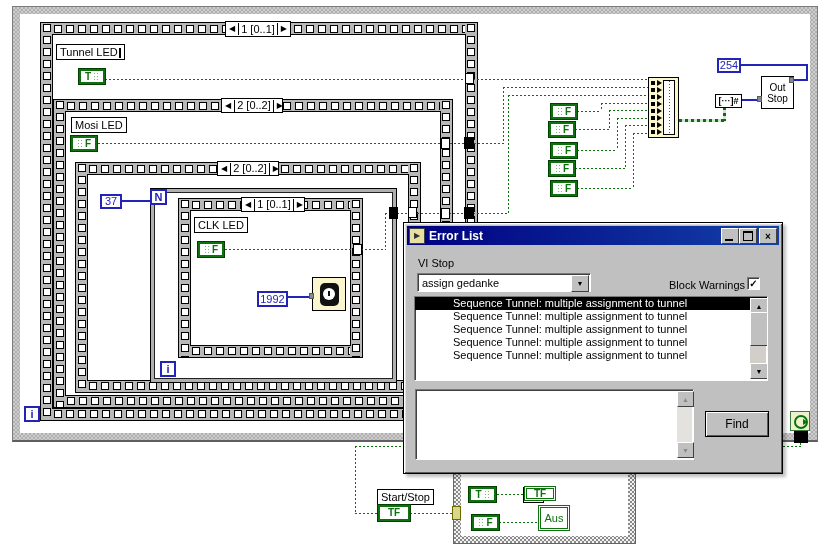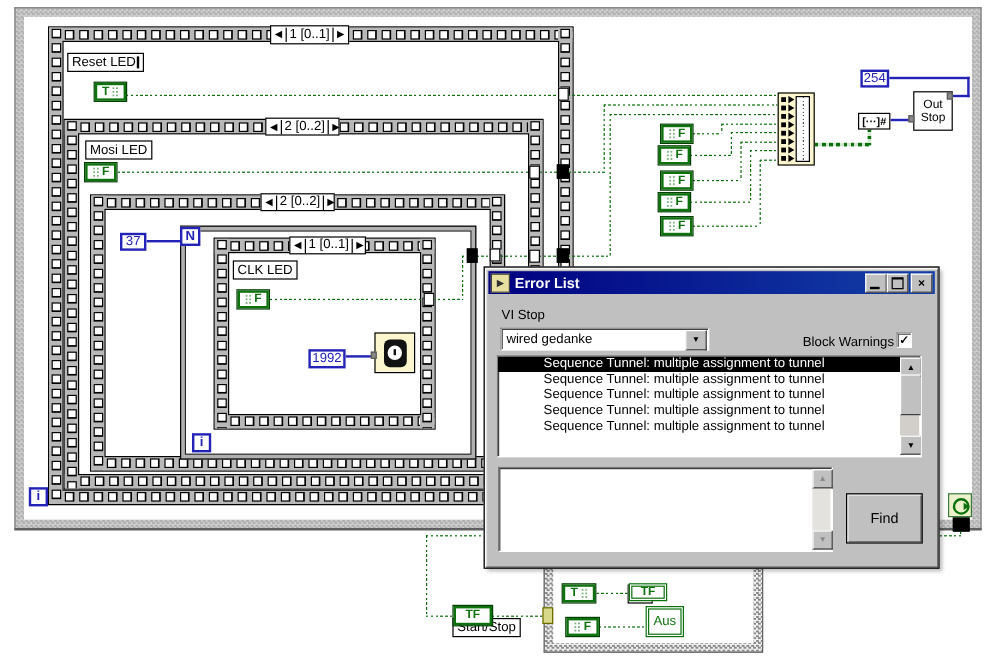--- a/index.html
+++ b/index.html
@@ -103,21 +103,21 @@
              border-color:#fff #404040 #404040 #fff;display:flex;align-items:center;justify-content:center;font-size:7px;}
   .lrow{height:13px;line-height:13px;white-space:nowrap;overflow:hidden;padding-left:6px;}
   .lrow.ind{padding-left:38px;}
   .lrow.sel{background:#000;color:#fff;}
   .sbar{position:absolute;right:1px;top:1px;bottom:1px;width:16px;background:#d2cfca;}
   .sbtn{position:absolute;left:0;width:16px;height:14px;background:#c0c0c0;border:1px solid;border-color:#fff #404040 #404040 #fff;
         display:flex;align-items:center;justify-content:center;font-size:7px;}
   .sthumb{position:absolute;left:0;width:16px;background:#c0c0c0;border:1px solid;border-color:#fff #404040 #404040 #fff;}
   .dscroll{position:absolute;right:1px;top:1px;bottom:1px;width:15px;background:#e4e2de;}
   .dscroll .sbtn{width:15px;color:#8a8a8a;}
-  #findbtn{left:301px;top:188px;width:64px;height:42px;display:flex;align-items:center;justify-content:center;font-size:12px;}
+  #findbtn{left:301px;top:188px;width:64px;height:26px;display:flex;align-items:center;justify-content:center;font-size:12px;}
   .cbx{width:13px;height:13px;background:#fff;border:1px solid;border-color:#7a7a7a #fff #fff #7a7a7a;
        box-shadow:inset 1px 1px 0 #404040;display:flex;align-items:center;justify-content:center;
        font-size:10px;font-weight:bold;}
 </style>
 </head>
 <body>
 
 <div id="screen">
 
   <div class="abs wloopA" style="left:12px;top:6px;width:806px;height:436px;">
@@ -226,21 +226,21 @@
   <div class="abs tun tunw" style="left:441px;top:138px;width:9px;height:11px;"></div>
   <div class="abs tun tunb" style="left:464px;top:137px;width:10px;height:12px;"></div>
   <div class="abs tun tunw" style="left:353px;top:244px;width:9px;height:11px;"></div>
   <div class="abs tun tunb" style="left:389px;top:207px;width:9px;height:12px;"></div>
   <div class="abs tun tunw" style="left:408px;top:207px;width:9px;height:11px;"></div>
   <div class="abs tun tunw" style="left:441px;top:208px;width:9px;height:11px;"></div>
   <div class="abs tun tunb" style="left:464px;top:207px;width:10px;height:12px;"></div>
   <div class="abs tun tunb" style="left:794px;top:431px;width:14px;height:12px;"></div>
 
   <div class="abs lbl" style="left:56px;top:44px;">
-    <span>Reset LED</span><span class="cursorbar"></span>
+    <span>Tunnel LED</span><span class="cursorbar"></span>
   </div>
   <div class="abs lbl" style="left:71px;top:117px;">Mosi LED</div>
   <div class="abs lbl" style="left:194px;top:217px;">CLK LED</div>
 
   <div class="abs boolc" style="left:79px;top:69px;width:26px;height:15px;">
     <span>T</span>
       <span class="dots"></span>
   </div>
   <div class="abs boolc" style="left:71px;top:136px;width:26px;height:15px;">
     <span class="dots"></span>
@@ -345,21 +345,21 @@
       <span class="dots"></span>
   </div>
   <div class="abs boolc" style="left:472px;top:515px;width:27px;height:15px;">
     <span class="dots"></span>
       <span>F</span>
   </div>
   <div class="abs lbl" style="left:523px;top:447px;margin-top:40px;">An</div>
   <div class="abs boolind" style="left:524px;top:486px;width:32px;height:15px;">TF</div>
   <div class="abs boolind" style="left:538px;top:505px;width:32px;height:26px;font-weight:normal;font-size:11px;">Aus</div>
 
-  <div class="abs lbl" style="left:377px;top:515px;">Start/Stop</div>
+  <div class="abs lbl" style="left:377px;top:489px;">Start/Stop</div>
   <div class="abs boolc" style="left:378px;top:505px;width:32px;height:16px;">TF</div>
 
   <div class="abs" id="ewin">
     <div class="tbar">
       <div class="vicon">▶</div>
       <span class="ttitle">Error List</span>
       <div class="tbtns">
         <div class="tbtn">
             <div class="glyph-min"></div>
           </div>
@@ -368,21 +368,21 @@
           </div>
         <div class="tbtn close">
             <span>×</span>
           </div>
       </div>
     </div>
 
     <div class="abs" style="left:14px;top:34px;">VI Stop</div>
 
     <div class="abs sunken" style="left:13px;top:50px;width:174px;height:19px;">
-      <span class="combo-txt">wired gedanke</span>
+      <span class="combo-txt">assign gedanke</span>
       <div class="combo-btn">
           <span>▼</span>
         </div>
     </div>
 
     <div class="abs" style="left:265px;top:56px;">Block Warnings</div>
     <div class="abs cbx" style="left:343px;top:54px;">
       <span>✓</span>
     </div>
 

